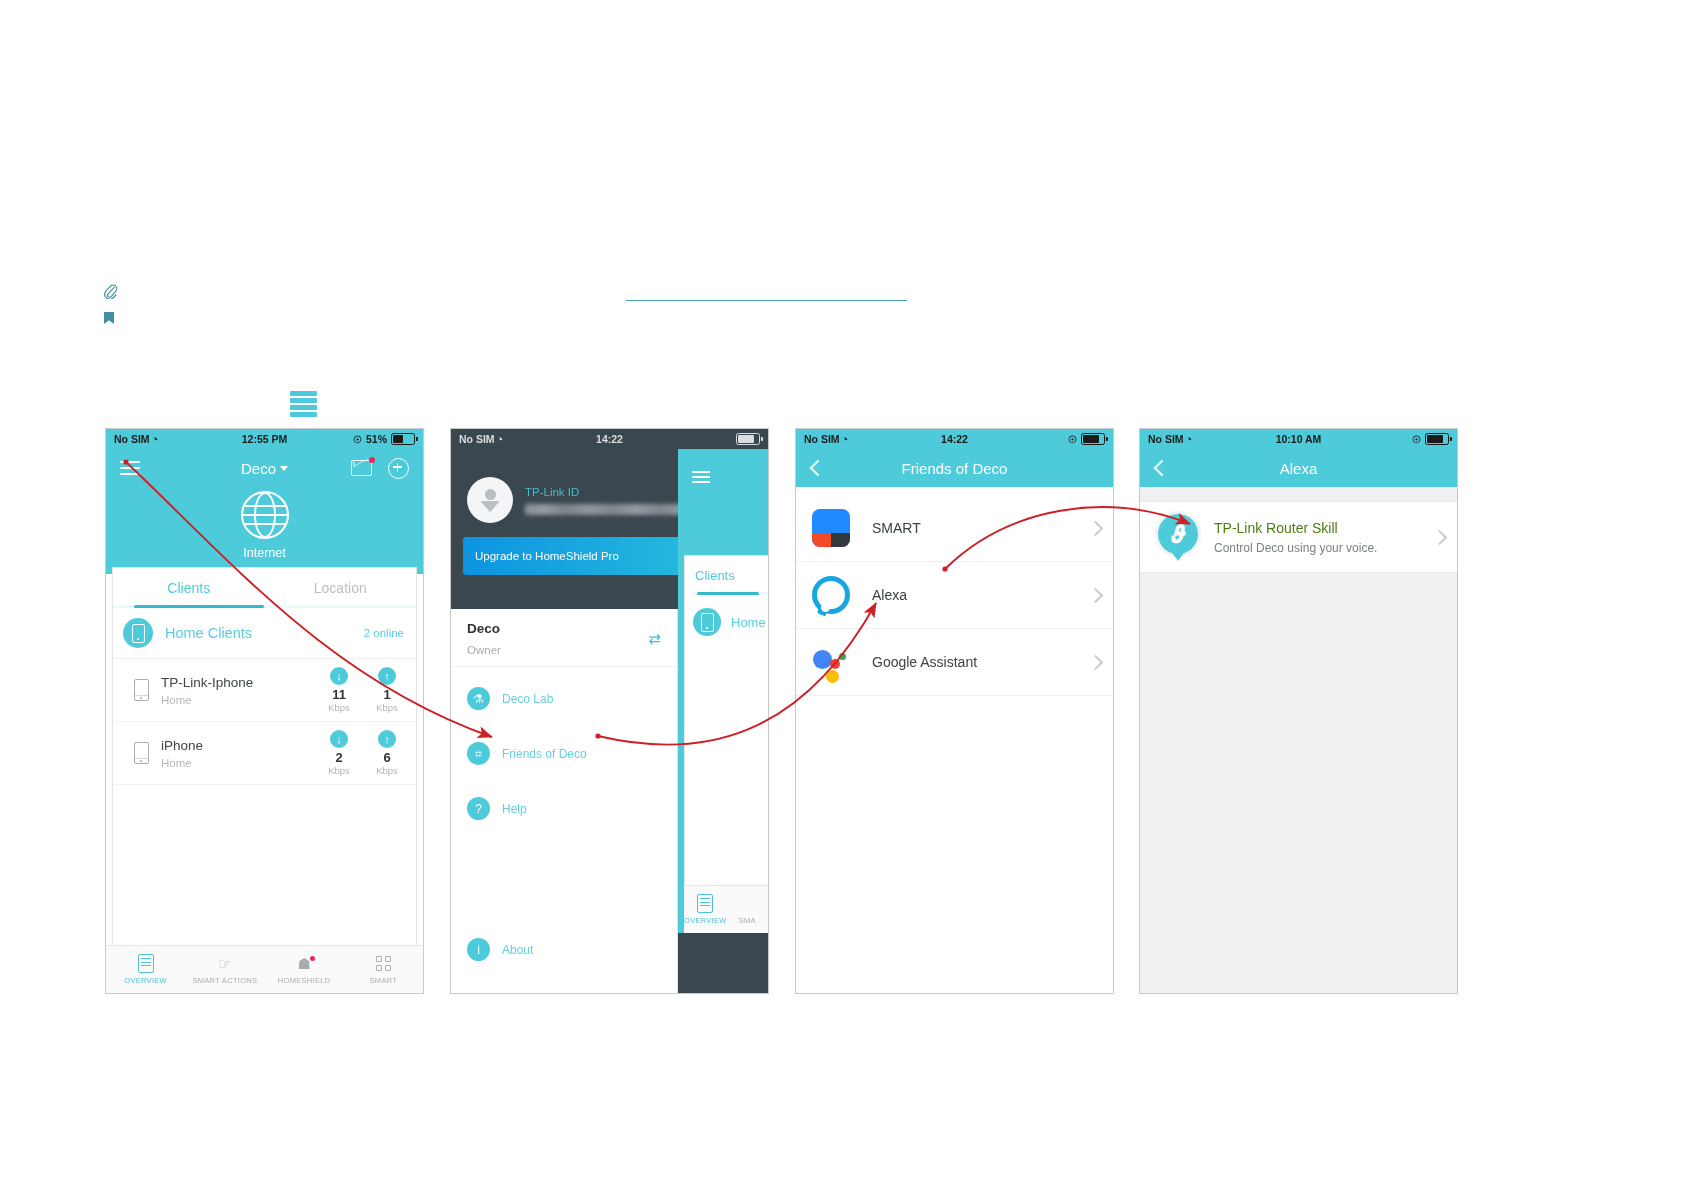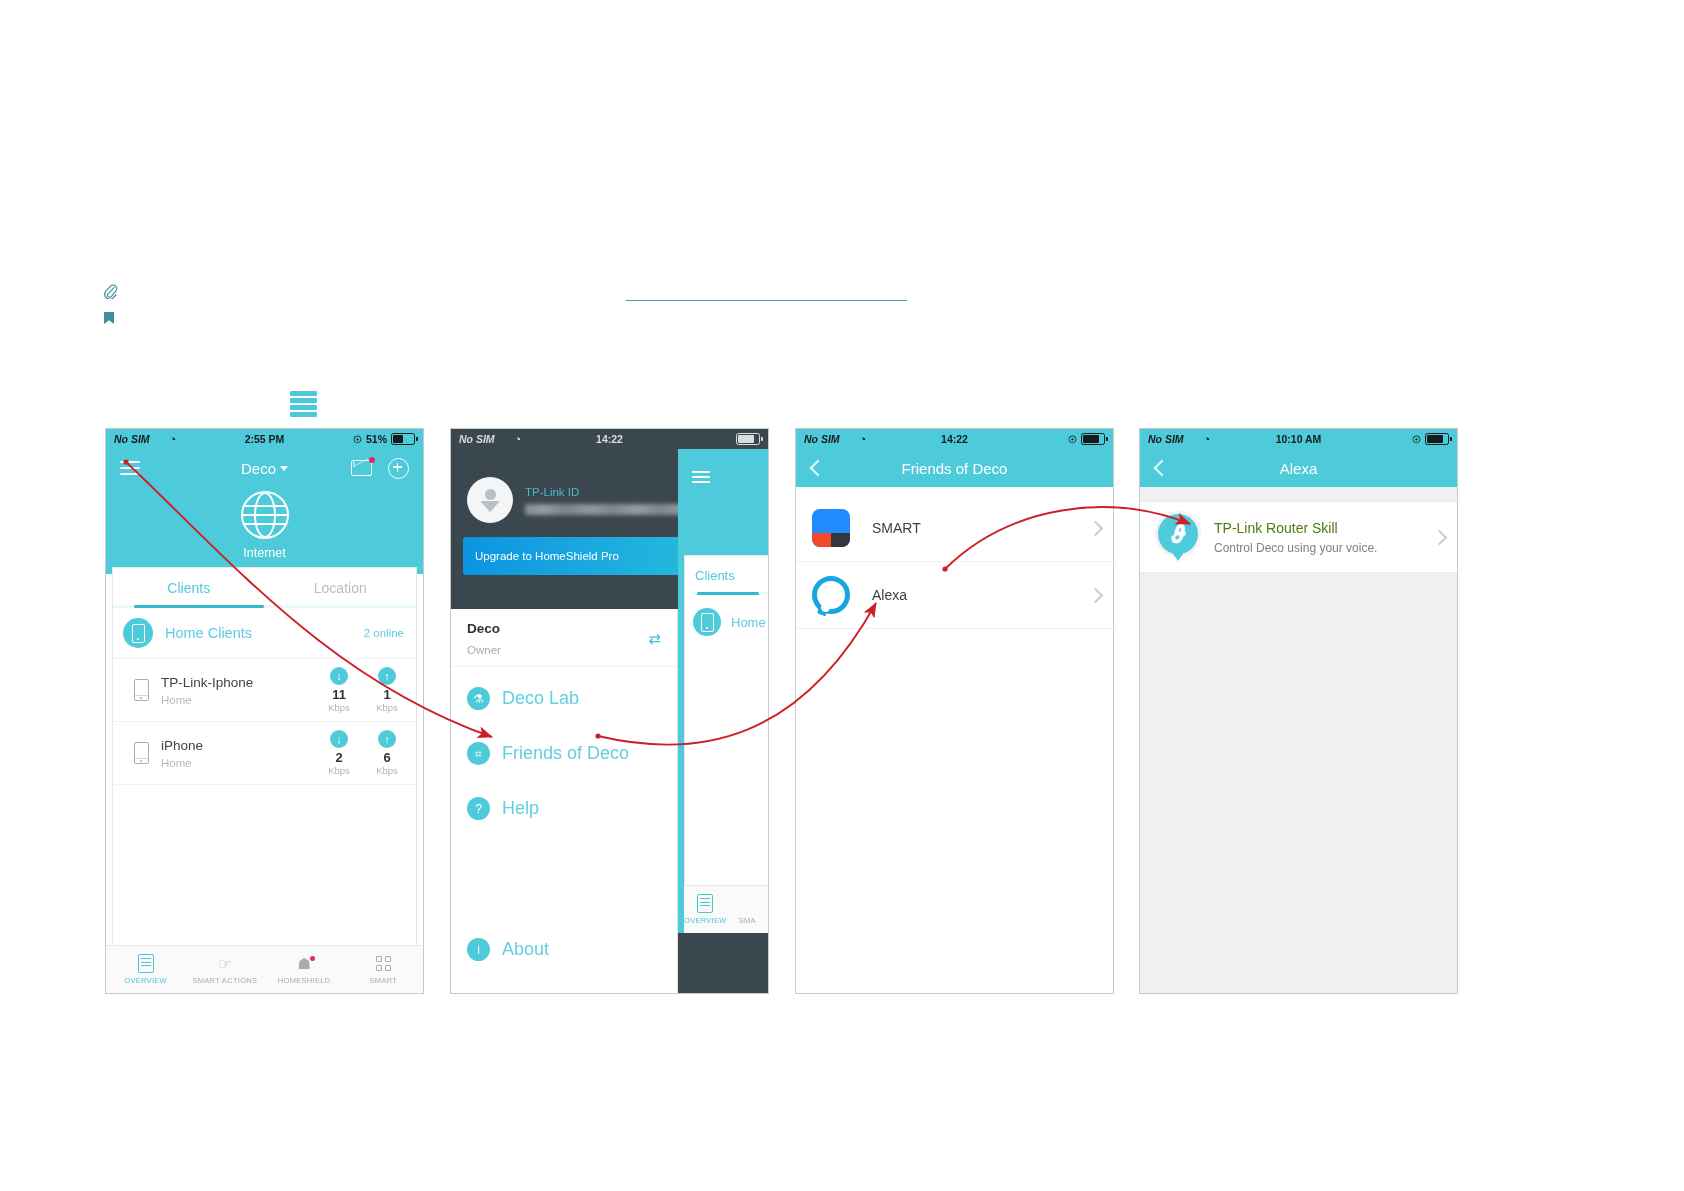--- a/index.html
+++ b/index.html
@@ -72,21 +72,21 @@
     display: flex;
     align-items: center;
     padding: 0 8px;
     font-size: 10.5px;
     font-weight: bold;
     box-sizing: border-box;
     position: relative;
   }
   .statusbar.teal  { background: #4ecbda; color: #1a1a1a; }
   .statusbar.dark  { background: #3b474e; color: #d8dde0; }
-  .sb-left  { display: flex; align-items: center; gap: 20px; font-style: italic; }
+  .sb-left  { display: flex; align-items: center; gap: 2px; }
   .sb-time  { position: absolute; left: 0; right: 0; text-align: center; font-size: 10.5px; }
   .sb-right { margin-left: auto; display: flex; align-items: center; gap: 4px; z-index:2;}
   .wifi-glyph { font-size: 11px; line-height: 1; }
   .batt {
     width: 22px; height: 10px; border: 1.3px solid currentColor;
     border-radius: 2.5px; position: relative; display: inline-block;
   }
   .batt::after {
     content: ""; position: absolute; right: -3.5px; top: 2.5px;
     width: 2px; height: 4px; background: currentColor; border-radius: 0 1px 1px 0;
@@ -251,21 +251,21 @@
   .p2-acct { padding: 12px 16px 10px 16px; border-bottom: 1px solid #efefef; display:flex; align-items:center; }
   .p2-acct-name { font-size: 13.5px; color: #2f3437; font-weight: bold; }
   .p2-acct-role { font-size: 11.5px; color: #a9adb1; margin-top: 8px; }
   .switch-icon { margin-left:auto; color:#3fc0d4; font-size: 15px; line-height:1; }
 
   .menu-item { display:flex; align-items:center; gap: 12px; padding: 14px 16px; }
   .mi-badge {
     width: 23px; height: 23px; border-radius: 50%; background: #4ecbda; flex:none;
     display:flex; align-items:center; justify-content:center; color:#fff; font-size: 12px; line-height:1;
   }
-  .mi-label { font-size: 18px; color: #63cfe0; }
+  .mi-label { font-size: 12px; color: #63cfe0; }
   .p2-about { position:absolute; left:0; right:0; bottom: 18px; }
 
   .p2-peek {
     position: absolute; right: 0; top: 20px; width: 90px; bottom: 60px;
     background: #4ecbda;
   }
   .p2-peek-ham { margin: 22px 0 0 14px; width: 18px; height: 12px; display:flex; flex-direction:column; justify-content:space-between; }
   .p2-peek-ham i { height: 2px; background: #fff; border-radius:1px; }
   .p2-peek-card {
     position:absolute; left: 6px; right: 0; top: 106px; bottom: 0; background:#fff;
@@ -368,21 +368,21 @@
     <i></i>
 </div>
 
 <div class="phone" id="phone-1">
 
   <div class="statusbar teal">
     <div class="sb-left">
       <span>No SIM</span>
       <span class="wifi-glyph">◔</span>
     </div>
-    <div class="sb-time">2:55 PM</div>
+    <div class="sb-time">12:55 PM</div>
     <div class="sb-right">
       <span style="font-size:10px">☉</span>
       <span>51%</span>
       <span class="batt">
           <span style="width:10px"></span>
         </span>
     </div>
   </div>
 
   <div class="p1-hero">
@@ -645,20 +645,30 @@
     <div class="fr-row">
       <div class="fr-logo alexa-logo">
         <div class="ring"></div>
           <div class="tail"></div>
           <div class="tail-mask"></div>
       </div>
       <div class="fr-name">Alexa</div>
       <div class="fr-chev"></div>
     </div>
 
+    <div class="fr-row">
+      <div class="fr-logo ga-logo">
+        <div class="ga-blue"></div>
+          <div class="ga-red"></div>
+          <div class="ga-green"></div>
+          <div class="ga-yellow"></div>
+      </div>
+      <div class="fr-name">Google Assistant</div>
+      <div class="fr-chev"></div>
+    </div>
   </div>
 </div>
 
 <div class="phone" id="phone-4">
 
   <div class="statusbar teal">
     <div class="sb-left">
       <span>No SIM</span>
       <span class="wifi-glyph">◔</span>
     </div>

